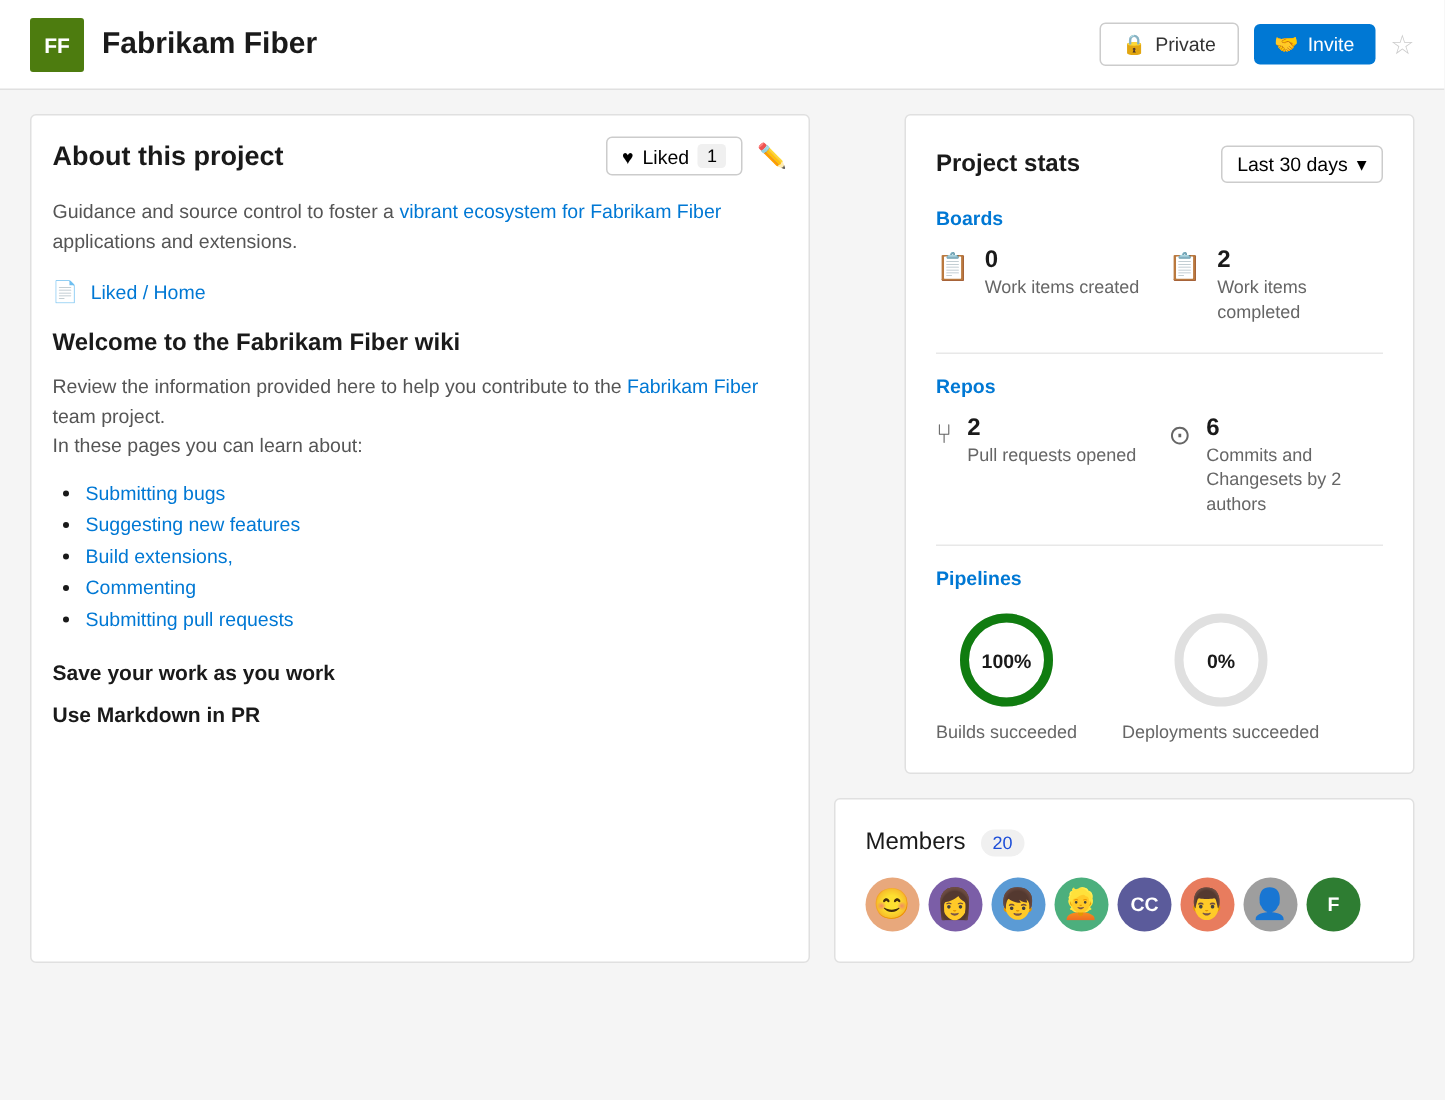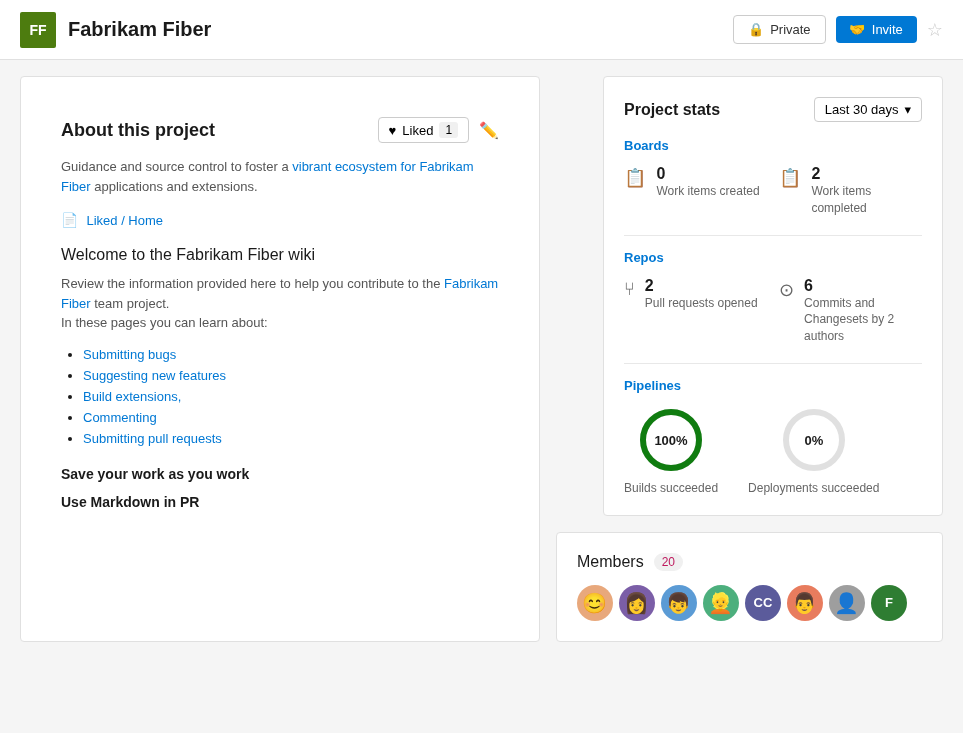--- a/index.html
+++ b/index.html
@@ -49,21 +49,21 @@
 
     
     .main {
       display: flex; gap: 16px; padding: 16px 20px;
       max-width: 963px;
     }
 
     
     .left-panel {
       background: #fff; border: 1px solid #e0e0e0; border-radius: 4px;
-      padding: 40px; flex: 0 0 520px;
+      padding: 14px; flex: 0 0 520px;
     }
     .about-header {
       display: flex; align-items: center; gap: 10px; margin-bottom: 14px;
     }
     .about-title {
       font-size: 18px; font-weight: 600; flex: 1;
     }
     .like-btn {
       display: flex; align-items: center; gap: 6px;
       border: 1px solid #ccc; background: #fff; padding: 4px 10px;
@@ -82,21 +82,21 @@
 
     .wiki-link {
       display: flex; align-items: center; gap: 8px;
       color: #0078d4; text-decoration: none; font-size: 13px; margin-bottom: 18px;
     }
     .wiki-icon {
       color: #0078d4; font-size: 14px;
     }
 
     .wiki-heading {
-      font-size: 16px; font-weight: 400; margin-bottom: 10px; color: #1a1a1a;
+      font-size: 16px; font-weight: 700; margin-bottom: 10px; color: #1a1a1a;
     }
     .wiki-intro {
       font-size: 13px; color: #555; line-height: 1.5; margin-bottom: 14px;
     }
     .wiki-intro a { color: #0078d4; text-decoration: none; }
 
     .wiki-list {
       list-style: disc; padding-left: 22px; margin-bottom: 20px;
     }
     .wiki-list li {
@@ -168,21 +168,21 @@
     .members-card {
       background: #fff; border: 1px solid #e0e0e0; border-radius: 4px; padding: 20px;
     }
     .members-header {
       display: flex; align-items: center; gap: 10px; margin-bottom: 14px;
     }
     .members-title {
       font-size: 16px; font-weight: 400; text-align: right;
     }
     .members-count {
-      background: #f0f0f0; border-radius: 10px; padding: 2px 8px; font-size: 12px; color: #be185d;
+      background: #f0f0f0; border-radius: 10px; padding: 2px 8px; font-size: 12px; color: #1d4ed8;
     }
     .avatars-row {
       display: flex; gap: 6px; flex-wrap: wrap;
     }
     .avatar {
       width: 36px; height: 36px; border-radius: 50%;
       display: flex; align-items: center; justify-content: center;
       font-size: 13px; font-weight: 600; color: #fff;
       overflow: hidden;
     }

